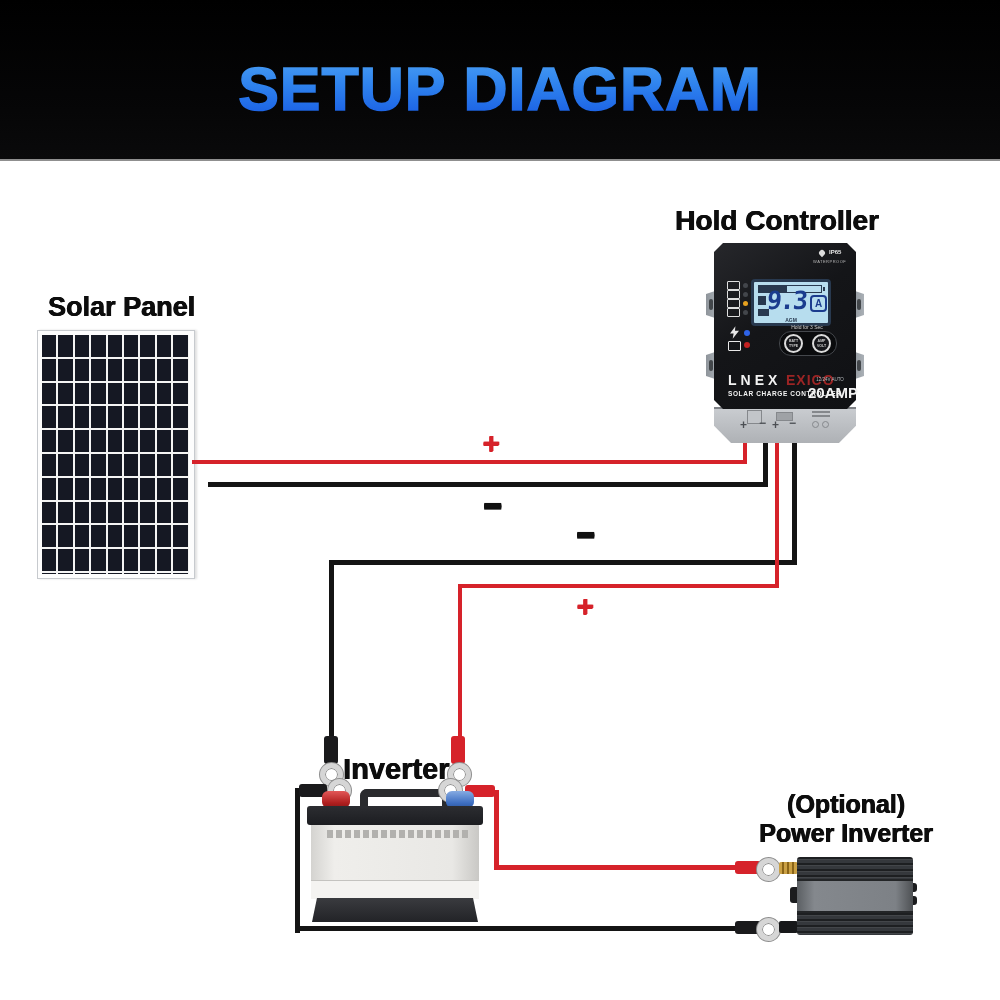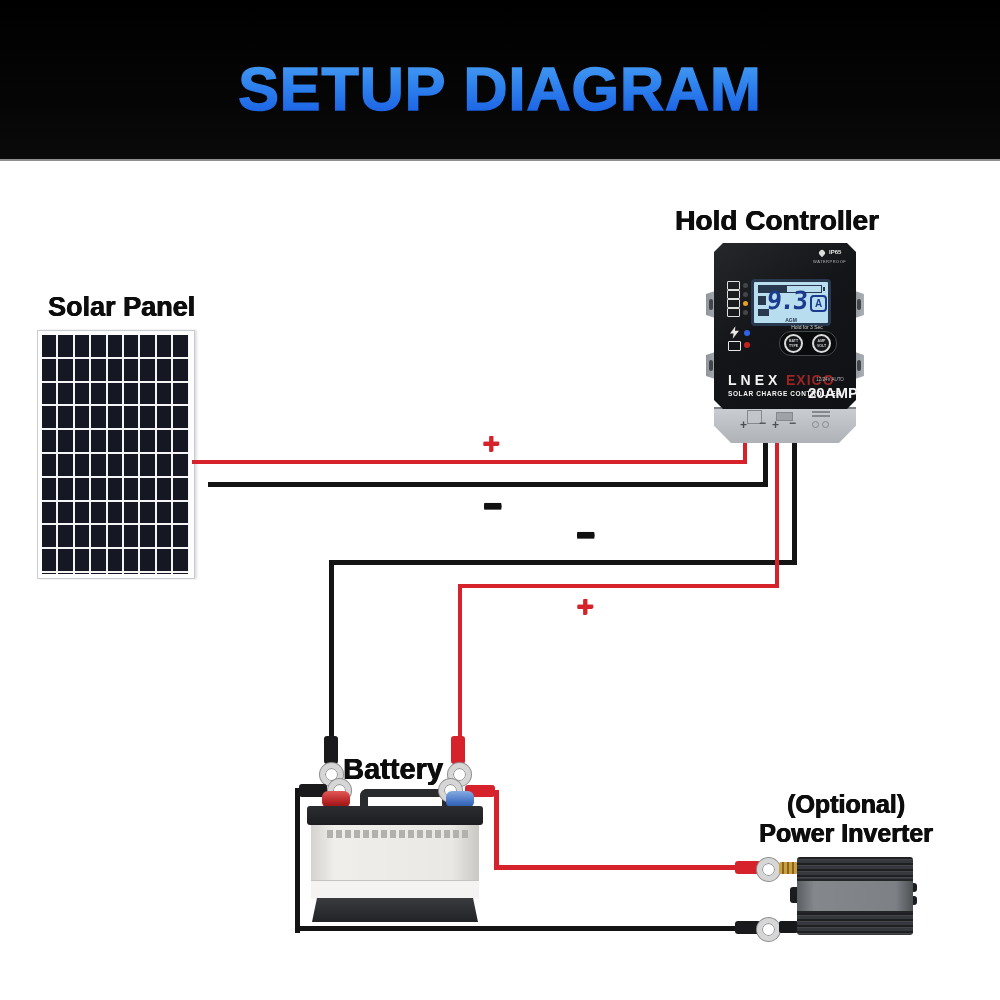--- a/index.html
+++ b/index.html
@@ -97,21 +97,21 @@
 <body>
 
 <div id="canvas">
 
   <div class="abs" id="header">
     <div id="title">SETUP DIAGRAM</div>
   </div>
 
   <div class="abs h-label" style="left:36px;top:292px;font-size:27px;margin-left:12px;">Solar Panel</div>
   <div class="abs h-label" style="left:657px;top:205px;width:240px;font-size:28px;text-align:center;">Hold Controller</div>
-  <div class="abs h-label" style="left:343px;top:753px;font-size:29px;">Battery</div>
+  <div class="abs h-label" style="left:343px;top:753px;font-size:29px;">Inverter</div>
   <div class="abs h-label" style="left:722px;top:790px;width:248px;font-size:25px;text-align:center;">
     <div>(Optional)</div>
     <div>Power Inverter</div>
   </div>
 
   <div class="abs" id="solar-panel">
     <div id="solar-cells"></div>
   </div>
 
   <div class="abs wire-red" style="left:192px;top:460px;width:555px;height:4px;"></div>

